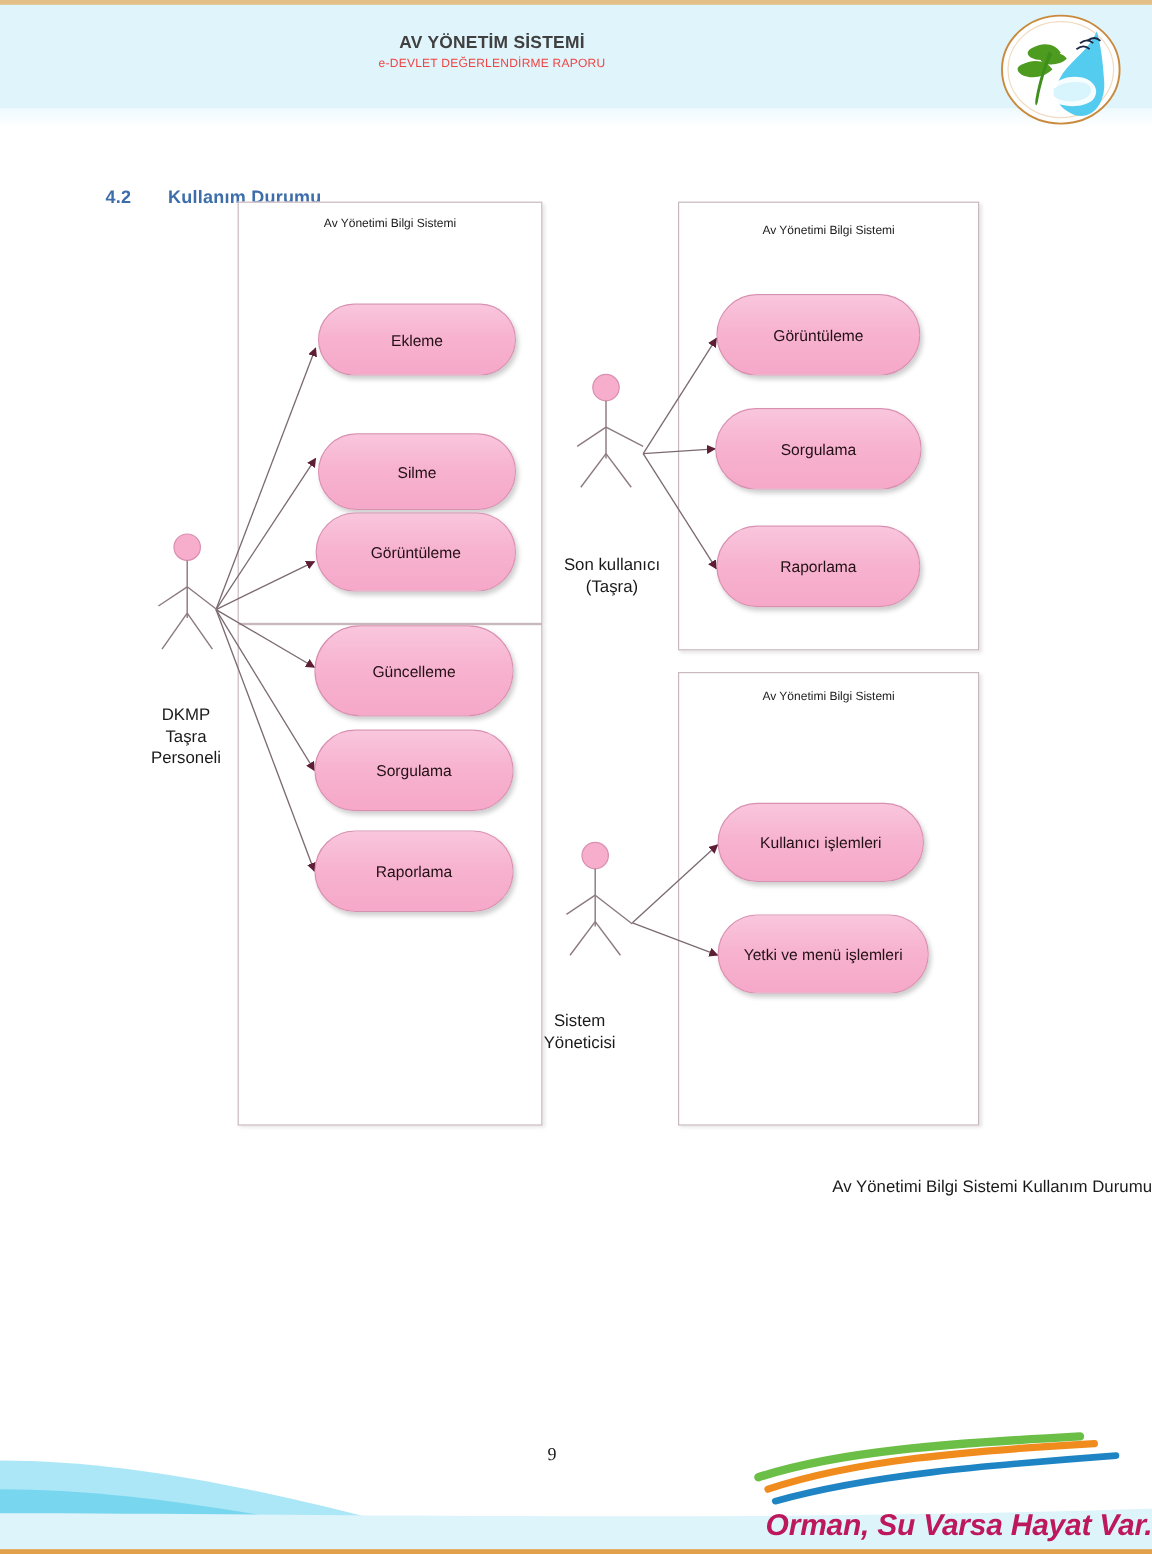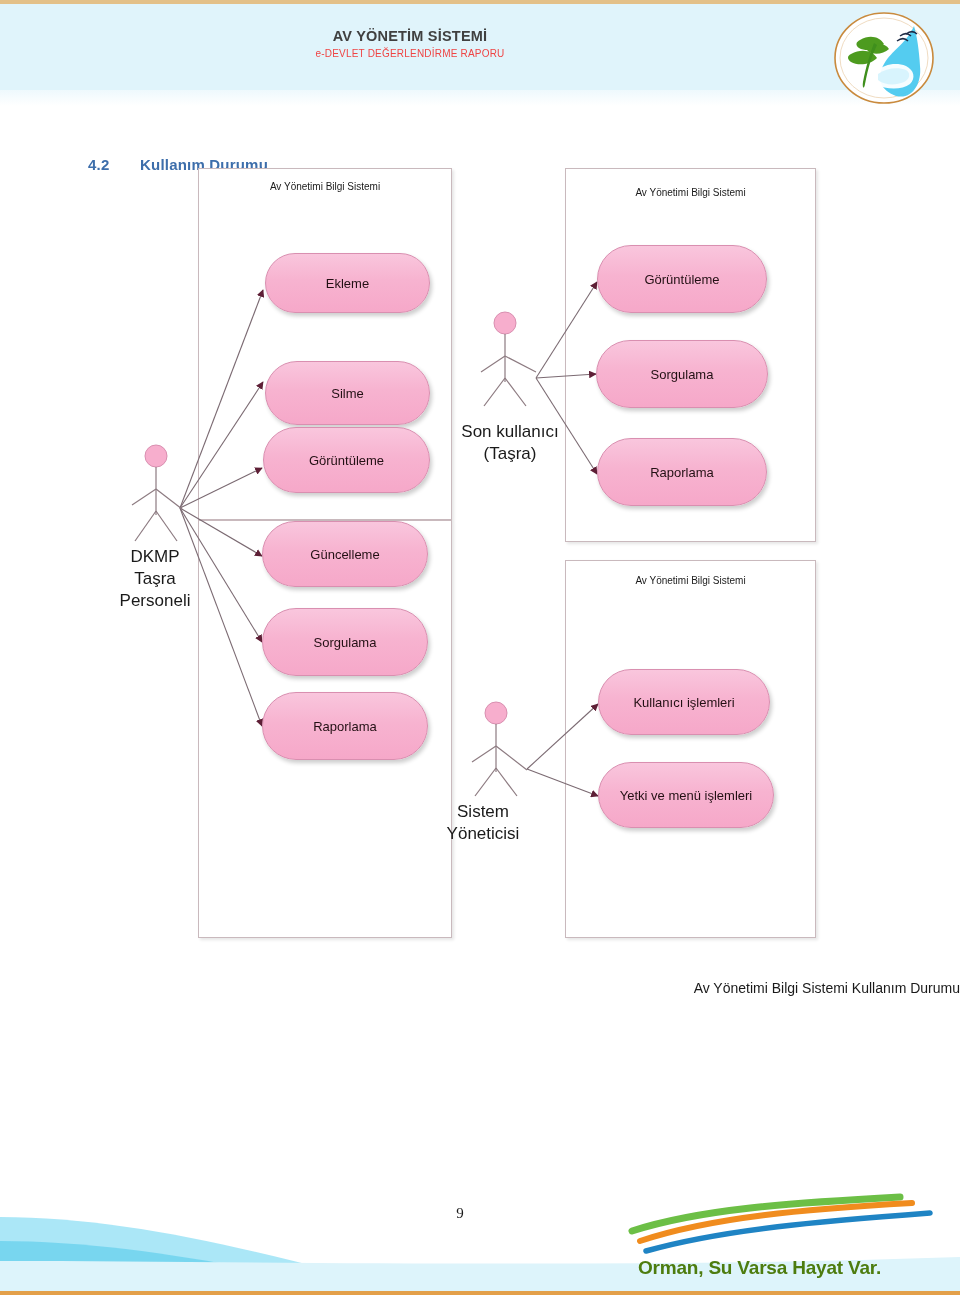--- a/index.html
+++ b/index.html
@@ -65,42 +65,42 @@
     border-radius: 999px;
     background: linear-gradient(to bottom, #f9c6dd 0%, #f7b3d0 45%, #f6a8c9 100%);
     box-shadow: 2px 3px 4px rgba(0,0,0,0.20);
     display: flex; align-items: center; justify-content: center;
     font-size: 13px; color: #231014; text-align: center;
     padding: 15px 6px;
   }
 
   .actor { position: absolute; }
   .actor-label {
-    position: absolute; text-align: center; font-size: 17px;
-    color: #1a1a1a; line-height: 1.3; white-space: nowrap;
+    position: absolute; text-align: center; font-size: 14px;
+    color: #1a1a1a; line-height: 1.3; white-space: nowrap; margin-top: 40px;
   }
 
   #diagram-caption {
     position: absolute; left: 0; top: 980px; width: 960px;
     text-align: right; font-size: 14px; color: #1a1a1a;
   }
 
   
   #page-number {
     position: absolute; left: 0; top: 1205px; width: 920px;
     text-align: center; font-family: "Liberation Serif", serif;
     font-size: 15px; color: #1a1a1a;
   }
 
   
   #footer { position: absolute; left: 0; top: 1195px; width: 960px; height: 100px; }
   #footer-slogan {
     position: absolute; left: 638px; top: 1257px;
-    font-size: 19px; font-weight: bold; 
-    color: #4d7c0f; letter-spacing: -.2px; white-space: nowrap;
+    font-size: 25px; font-weight: bold; font-style: italic;
+    color: #be185d; letter-spacing: -.2px; white-space: nowrap;
   }
   #footer-rule {
     position: absolute; left: 0; top: 1291px; width: 960px; height: 4px;
     background: #e3a04a;
   }
   svg { display: block; overflow: visible; }
 </style>
 </head>
 <body>
 
@@ -183,21 +183,21 @@
   <div class="usecase" style="left:265px; top:253px; width:165px; height:60px;">
     <span>Ekleme</span>
   </div>
   <div class="usecase" style="left:265px; top:361px; width:165px; height:64px;">
     <span>Silme</span>
   </div>
   <div class="usecase" style="left:263px; top:427px; width:167px; height:66px;">
     <span>Görüntüleme</span>
   </div>
 
-  <div class="usecase" style="left:262px; top:521px; width:166px; height:66px;">
+  <div class="usecase" style="left:262px; top:521px; width:166px; height:76px;">
     <span>Güncelleme</span>
   </div>
   <div class="usecase" style="left:262px; top:608px; width:166px; height:68px;">
     <span>Sorgulama</span>
   </div>
   <div class="usecase" style="left:262px; top:692px; width:166px; height:68px;">
     <span>Raporlama</span>
   </div>
 
   <div class="usecase" style="left:597px; top:245px; width:170px; height:68px;">

